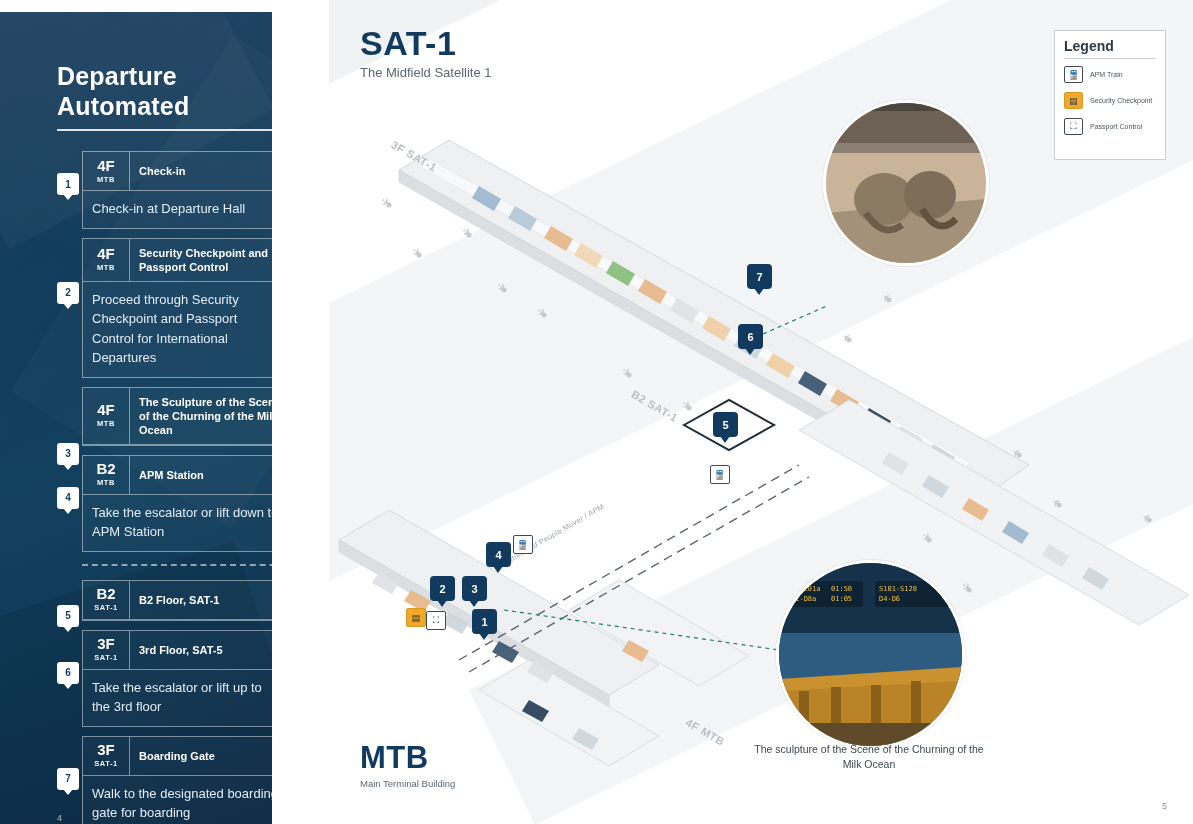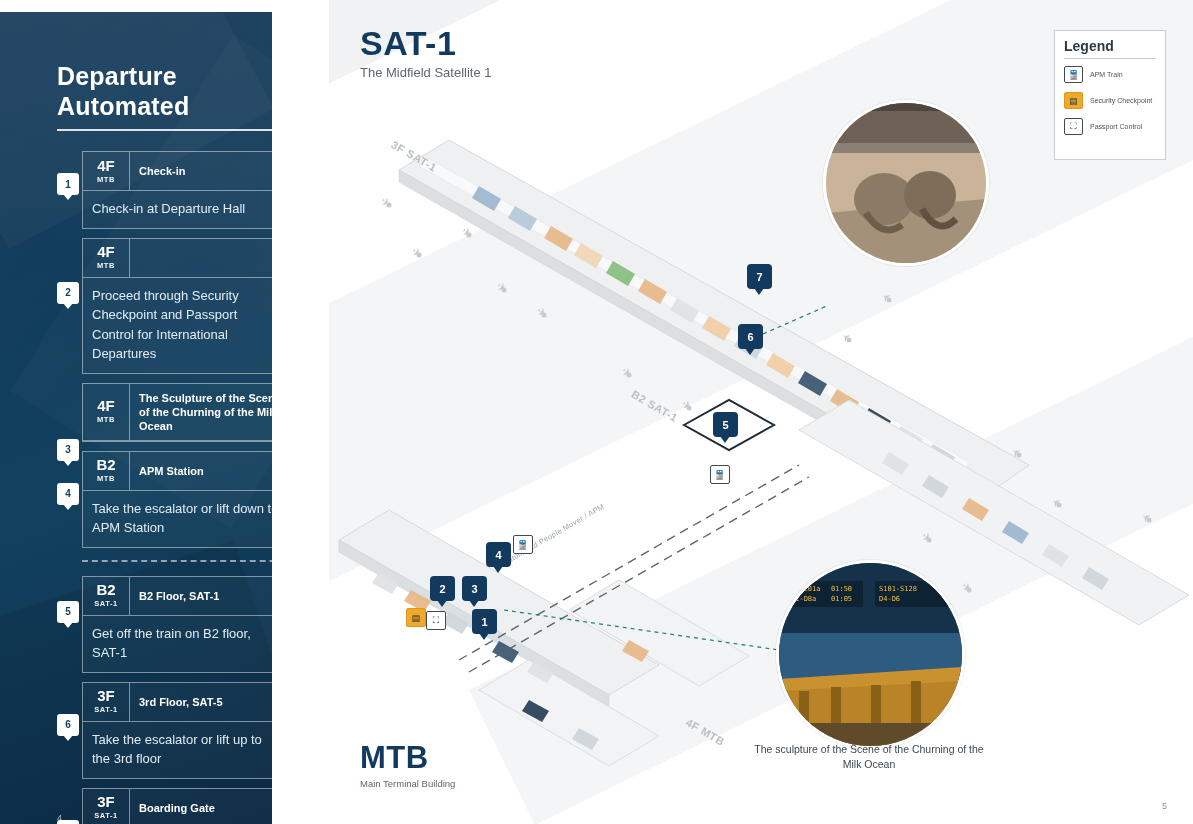--- a/index.html
+++ b/index.html
@@ -203,20 +203,21 @@
     </div>
 
     <div class="step">
       <div class="step-badge" style="top:44px;">2</div>
       <div class="step-box">
         <div class="step-head">
           <div class="step-floor">
             <span class="floor-num">4F</span>
             <span class="floor-bld">MTB</span>
           </div>
+          <div class="step-title">Security Checkpoint and Passport Control</div>
         </div>
         <div class="step-desc">Proceed through Security Checkpoint and Passport Control for International Departures</div>
       </div>
     </div>
 
     <div class="step">
       <div class="step-badge" style="top:56px;">3</div>
       <div class="step-box">
         <div class="step-head">
           <div class="step-floor">
@@ -247,21 +248,20 @@
     <div class="step">
       <div class="step-badge" style="top:25px;">5</div>
       <div class="step-box">
         <div class="step-head">
           <div class="step-floor">
             <span class="floor-num">B2</span>
             <span class="floor-bld">SAT-1</span>
           </div>
           <div class="step-title">B2 Floor, SAT-1</div>
         </div>
-        <div class="step-desc">Get off the train on B2 floor, SAT-1</div>
       </div>
     </div>
 
     <div class="step">
       <div class="step-badge" style="top:32px;">6</div>
       <div class="step-box">
         <div class="step-head">
           <div class="step-floor">
             <span class="floor-num">3F</span>
             <span class="floor-bld">SAT-1</span>

